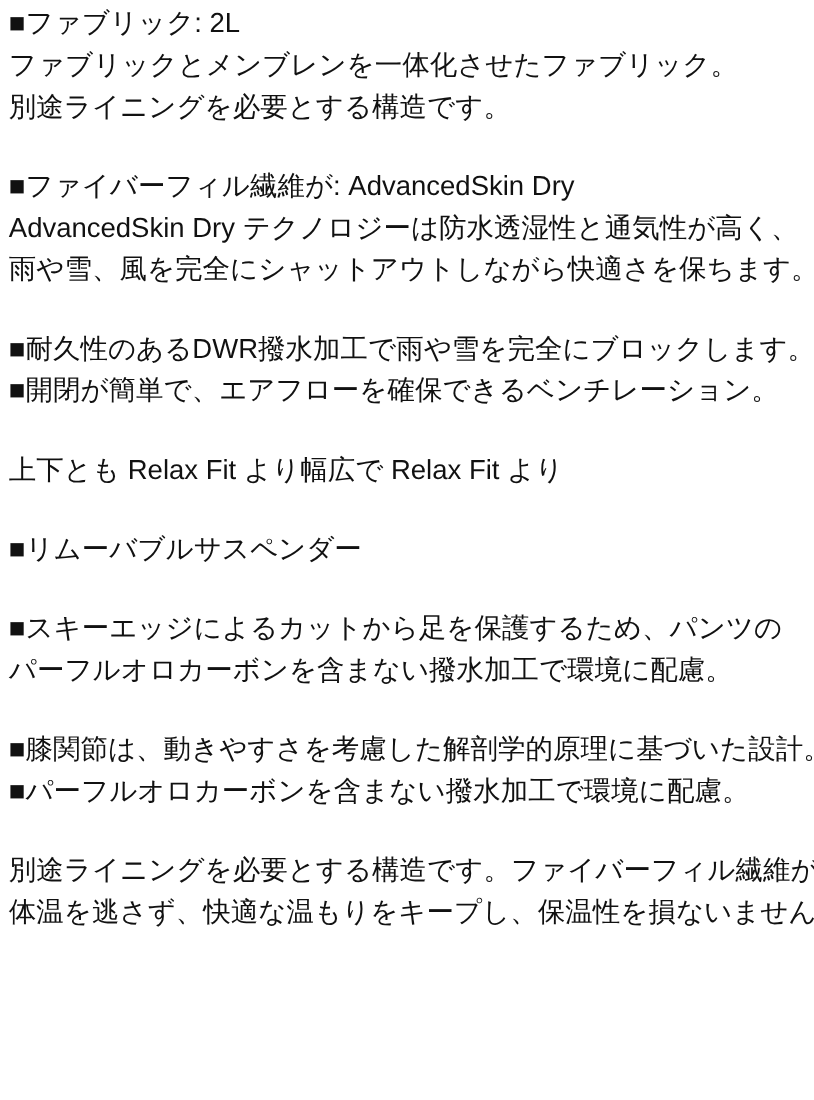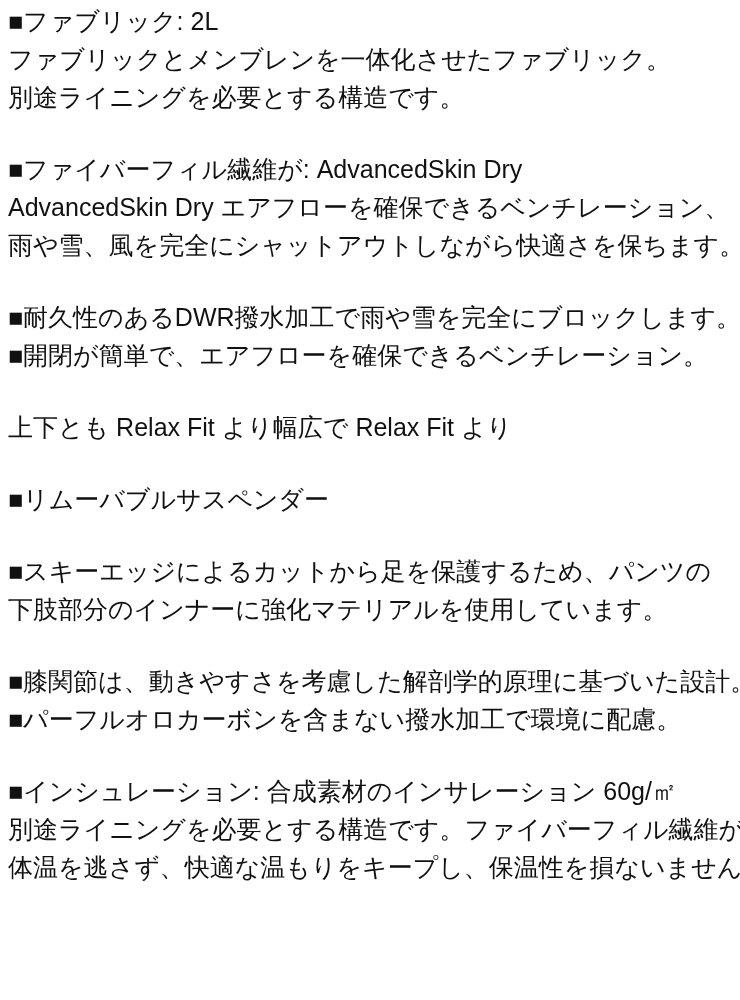--- a/index.html
+++ b/index.html
@@ -42,46 +42,45 @@
 <div class="doc">
 
   <p class="para">
     <span class="line">■ファブリック: 2L</span>
     <span class="line">ファブリックとメンブレンを一体化させたファブリック。</span>
     <span class="line">別途ライニングを必要とする構造です。</span>
   </p>
 
   <p class="para">
     <span class="line">■ファイバーフィル繊維が: AdvancedSkin Dry</span>
-    <span class="line">AdvancedSkin Dry エアフローを確保できるベンチレーション、</span>
+    <span class="line">AdvancedSkin Dry テクノロジーは防水透湿性と通気性が高く、</span>
     <span class="line">雨や雪、風を完全にシャットアウトしながら快適さを保ちます。</span>
   </p>
 
   <p class="para">
     <span class="line">■耐久性のあるDWR撥水加工で雨や雪を完全にブロックします。</span>
     <span class="line">■開閉が簡単で、エアフローを確保できるベンチレーション。</span>
   </p>
 
   <p class="para">
     <span class="line">上下とも Relax Fit より幅広で Relax Fit より</span>
   </p>
 
   <p class="para">
     <span class="line">■リムーバブルサスペンダー</span>
   </p>
 
   <p class="para">
     <span class="line">■スキーエッジによるカットから足を保護するため、パンツの</span>
-    <span class="line">下肢部分のインナーに強化マテリアルを使用しています。</span>
+    <span class="line">パーフルオロカーボンを含まない撥水加工で環境に配慮。</span>
   </p>
 
   <p class="para">
     <span class="line">■膝関節は、動きやすさを考慮した解剖学的原理に基づいた設計。</span>
     <span class="line">■パーフルオロカーボンを含まない撥水加工で環境に配慮。</span>
   </p>
 
   <p class="para">
-    <span class="line">■インシュレーション: 合成素材のインサレーション 60g/㎡</span>
     <span class="line">別途ライニングを必要とする構造です。ファイバーフィル繊維が</span>
     <span class="line">体温を逃さず、快適な温もりをキープし、保温性を損ないません。</span>
   </p>
 
 </div>
 
 </body></html>

